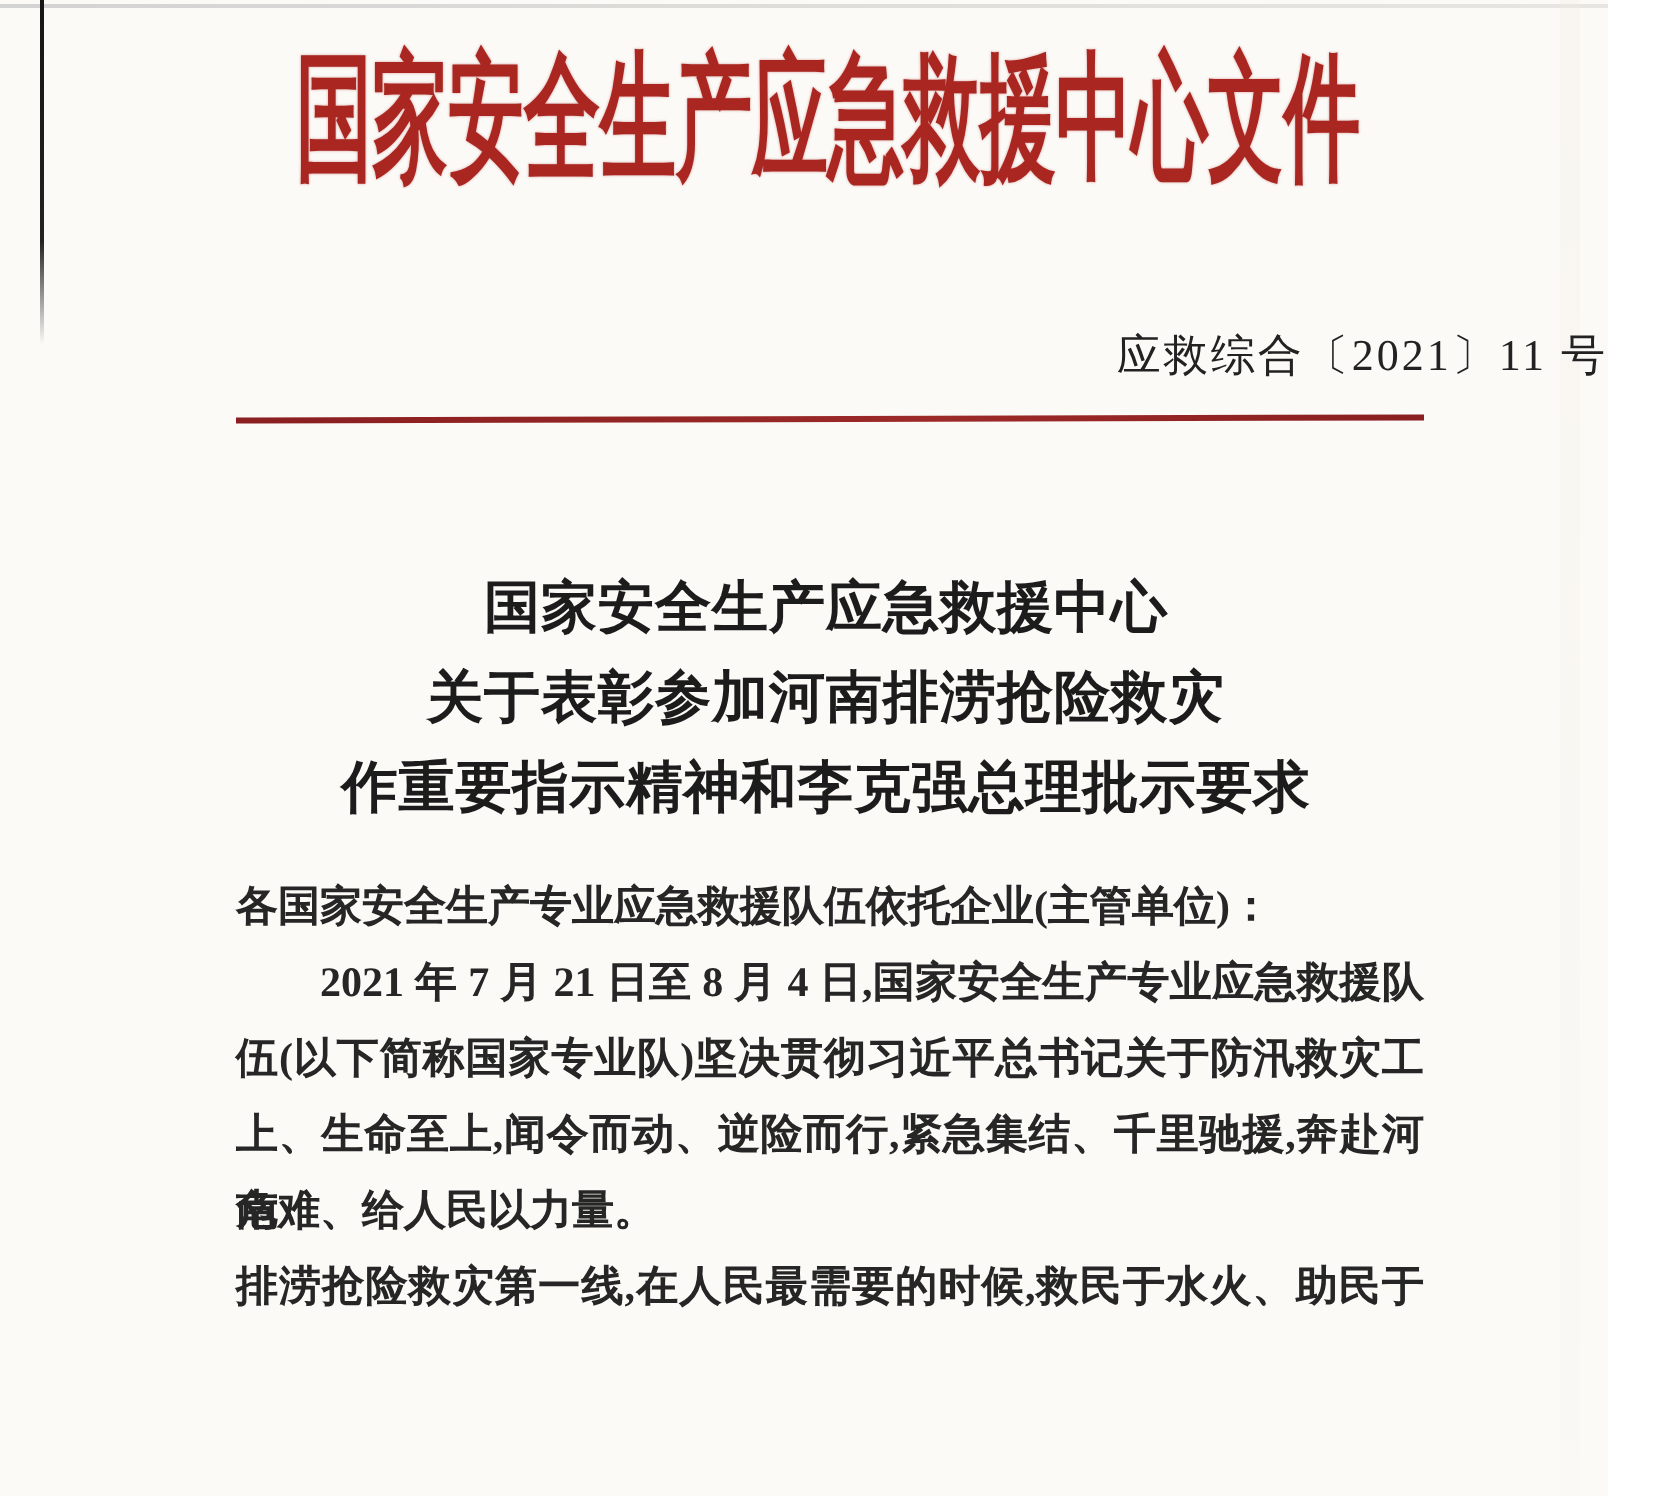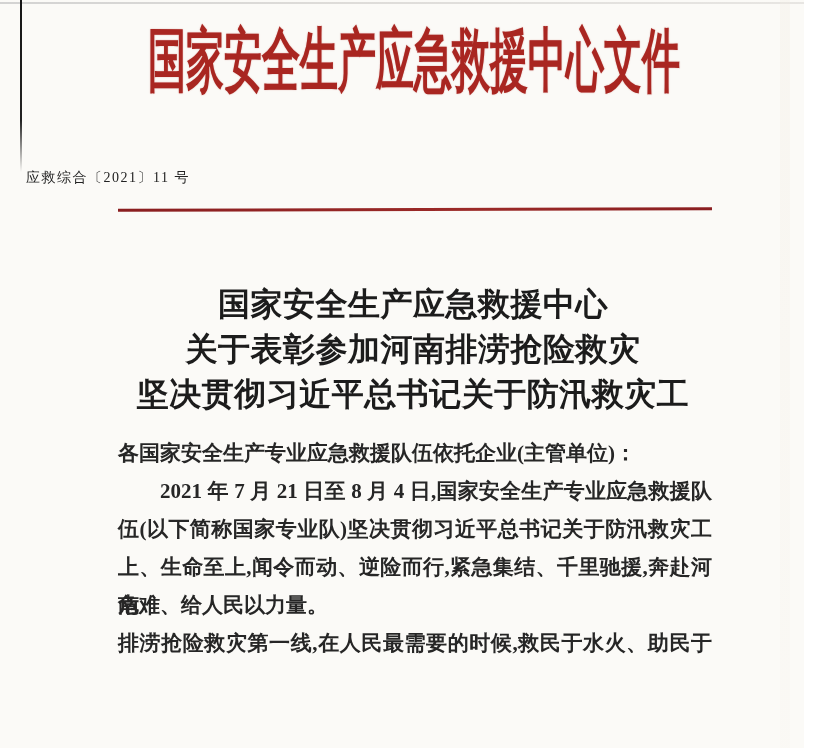--- a/index.html
+++ b/index.html
@@ -45,40 +45,40 @@
     color:var(--header_red);
     letter-spacing:0px;
     transform:scaleY(1.82);
     transform-origin:center top;
     text-shadow:0 0 1px rgba(169,38,33,.45);
     white-space:nowrap;
   }
   .doc-number{
     position:absolute;top:166px;left:0;right:0;
     padding-left:26px;
-    text-align:left;
-    font-size:14px;line-height:24px;
+    text-align:right;
+    font-size:22px;line-height:24px;
     color:var(--ink);
     letter-spacing:1.5px;
     white-space:nowrap;
   }
   .red-rule{
     position:absolute;top:208px;left:118px;width:594px;height:3px;
     background:linear-gradient(to right,var(--rule_red),#9b2a28 60%,var(--rule_red));
     transform:rotate(-0.15deg);
   }
   
   .title-block{
     position:absolute;top:282px;left:0;right:0;
     padding-left:22px;
     text-align:center;
     color:#1c1c1c;
   }
   .title-line{
-    font-size:32px;line-height:45px;
+    font-size:28px;line-height:45px;
     font-weight:700;
     letter-spacing:0.5px;
     white-space:nowrap;
   }
   
   .body-block{
     position:absolute;top:434px;left:118px;width:594px;
     color:#262626;
     font-size:21px;
   }
@@ -105,21 +105,21 @@
 
   <div class="header-title">国家安全生产应急救援中心文件</div>
 
   <div class="doc-number">应救综合〔2021〕11 号</div>
 
   <div class="red-rule"></div>
 
   <div class="title-block">
     <div class="title-line">国家安全生产应急救援中心</div>
     <div class="title-line">关于表彰参加河南排涝抢险救灾</div>
-    <div class="title-line">坚决贯彻习近平总书记关于防汛救灾工</div>
+    <div class="title-line">作重要指示精神和李克强总理批示要求</div>
   </div>
 
   <div class="body-block">
     <div class="line">各国家安全生产专业应急救援队伍依托企业(主管单位)：</div>
     <div class="line justify indent">2021 年 7 月 21 日至 8 月 4 日,国家安全生产专业应急救援队</div>
     <div class="line justify">伍(以下简称国家专业队)坚决贯彻习近平总书记关于防汛救灾工</div>
     <div class="line justify">上、生命至上,闻令而动、逆险而行,紧急集结、千里驰援,奔赴河南</div>
     <div class="line">危难、给人民以力量。</div>
     <div class="line justify">排涝抢险救灾第一线,在人民最需要的时候,救民于水火、助民于</div>
   </div>

